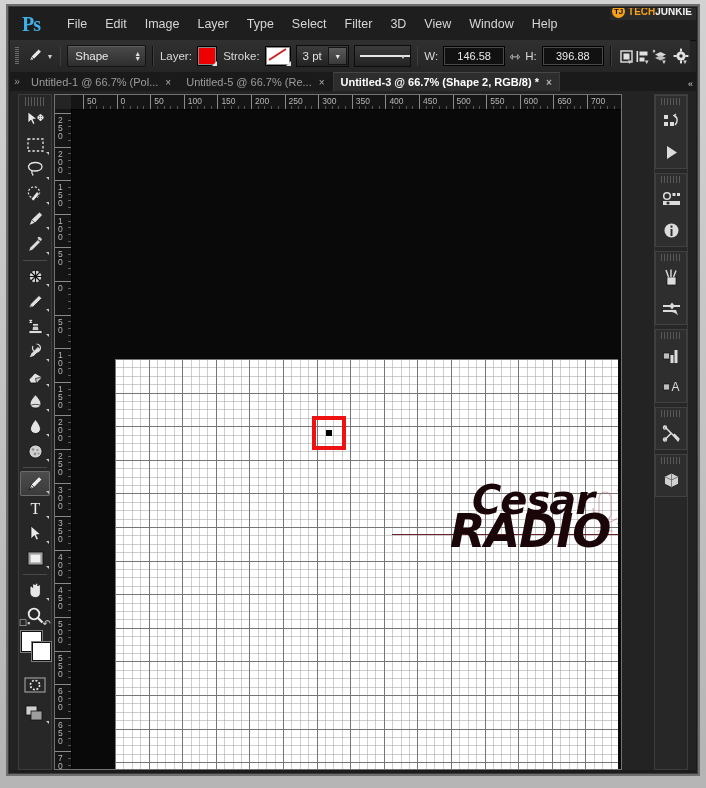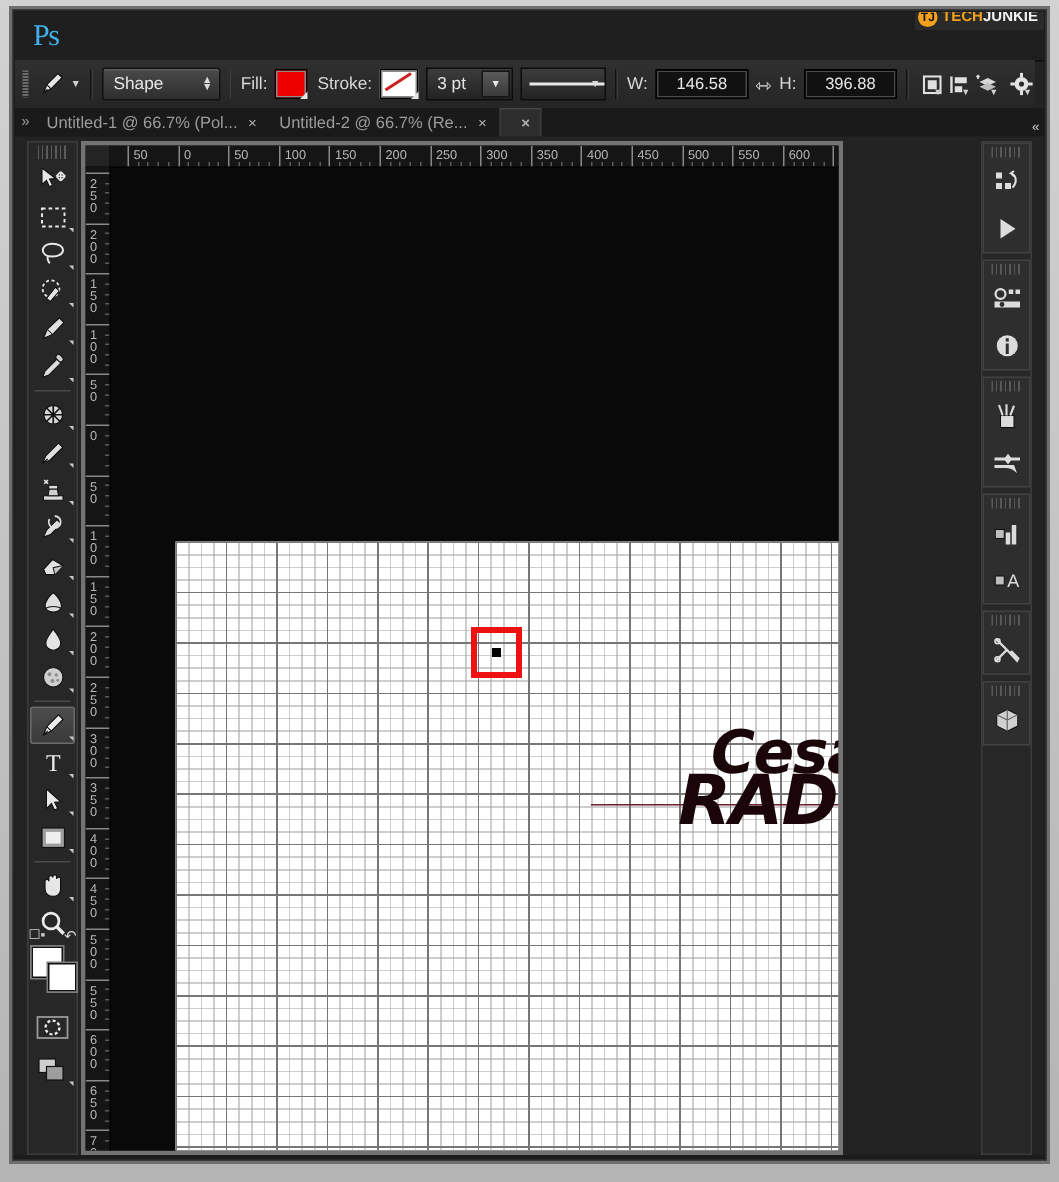--- a/index.html
+++ b/index.html
@@ -10,21 +10,21 @@
     background:linear-gradient(#d2d2d2,#b4b4b4);box-sizing:border-box;}
   #win-bevel{position:absolute;left:6px;top:4px;width:694px;height:772px;
     background:#1c1c1c;border:2px solid #6e6e6e;box-sizing:border-box;
     box-shadow:inset 0 0 0 1px #3a3a3a;}
   #win-inner{position:absolute;left:10px;top:8px;width:686px;height:762px;
     background:#232323;box-sizing:border-box;overflow:hidden;}
 
   
   #menubar{position:absolute;left:0;top:0;width:686px;height:32px;background:#1e1e1e;
     border-bottom:1px solid #0d0d0d;}
-  #ps-logo{position:absolute;left:12px;top:5px;color:#3fb0e8;font-size:20px;font-weight:normal;
+  #ps-logo{position:absolute;left:12px;top:5px;color:#3fb0e8;font-size:20px;font-weight:bold;
     font-family:"Liberation Serif",serif;letter-spacing:-1px;}
   #menu-items{position:absolute;left:48px;top:0;height:32px;display:flex;align-items:center;}
   .menu-item{color:#d6d6d6;font-size:12.5px;padding:4px 9px;cursor:default;white-space:nowrap;}
 
   
   #watermark{position:absolute;right:0px;top:-6px;height:16px;display:flex;align-items:center;
     background:#2a2a2a;padding:1px 4px 1px 2px;border-radius:1px;}
   #wm-badge{width:13px;height:13px;border-radius:50%;background:#f5a11b;color:#111;
     font-size:8px;font-weight:bold;display:flex;align-items:center;justify-content:center;
     font-family:"Liberation Sans",sans-serif;margin-right:3px;}
@@ -100,22 +100,22 @@
 
   
   #rightdock{position:absolute;right:8px;top:86px;width:34px;height:676px;background:#272727;
     border:1px solid #3c3c3c;box-sizing:border-box;}
   .dock-group{margin-bottom:4px;background:#2e2e2e;border:1px solid #414141;}
   .dock-handle{height:7px;margin:2px 5px 1px 5px;
     background:repeating-linear-gradient(90deg,#585858 0 1px,#2e2e2e 1px 3px);}
   .dock-btn{width:30px;height:31px;display:flex;align-items:center;justify-content:center;}
 
   
-  #docarea{position:absolute;left:44px;top:86px;width:508px;height:676px;background:#0b0b0b;
-    border:3px solid #737373;box-sizing:border-box;overflow:hidden;}
+  #docarea{position:absolute;left:44px;top:86px;width:568px;height:676px;background:#0b0b0b;
+    border:1px solid #737373;box-sizing:border-box;overflow:hidden;}
   #hruler{position:absolute;left:16px;top:0;width:596px;height:14px;background:#151515;
     border-bottom:1px solid #000;overflow:hidden;}
   #vruler{position:absolute;left:0;top:14px;width:16px;height:660px;background:#151515;
     border-right:1px solid #000;overflow:hidden;}
   #corner{position:absolute;left:0;top:0;width:16px;height:14px;background:#242424;
     border-right:1px solid #000;border-bottom:1px solid #000;}
   .hmark{position:absolute;top:0;height:14px;border-left:1px solid #8a8a8a;}
   .hmark span{position:absolute;left:3px;top:1px;font-size:8.5px;color:#b8b8b8;
     font-family:"Liberation Sans",sans-serif;white-space:nowrap;}
   .htick{position:absolute;bottom:0;height:3px;border-left:1px solid #5a5a5a;}
@@ -150,20 +150,33 @@
 </style>
 </head>
 <body>
 
 <div id="app-window">
   <div id="win-bevel"></div>
   <div id="win-inner">
 
     <div id="menubar">
       <div id="ps-logo">Ps</div>
+      <div id="menu-items">
+        <div class="menu-item">File</div>
+        <div class="menu-item">Edit</div>
+        <div class="menu-item">Image</div>
+        <div class="menu-item">Layer</div>
+        <div class="menu-item">Type</div>
+        <div class="menu-item">Select</div>
+        <div class="menu-item">Filter</div>
+        <div class="menu-item">3D</div>
+        <div class="menu-item">View</div>
+        <div class="menu-item">Window</div>
+        <div class="menu-item">Help</div>
+      </div>
       <div id="watermark">
         <div id="wm-badge">TJ</div>
         <span id="wm-tech">TECH</span>
         <span id="wm-junkie">JUNKIE</span>
       </div>
     </div>
 
     <div id="optionsbar">
       <div class="ob-grip"></div>
       <div class="ob-tool">
@@ -176,21 +189,21 @@
       <span class="ob-caret">▼</span>
       <div class="ob-sep"></div>
       <div class="ob-select">
         <span>Shape</span>
         <span class="sel-arrows">
           <span>▲</span>
             <span>▼</span>
         </span>
       </div>
       <div class="ob-sep"></div>
-      <span class="ob-label">Fill:</span>
+      <span class="ob-label">Layer:</span>
       <div class="swatch-wrap" style="background:#ee0000">
         <div class="swatch-arrow"></div>
       </div>
       <div style="width:8px"></div>
       <span class="ob-label">Stroke:</span>
       <div class="swatch-wrap" style="background:#ffffff">
         <svg width="24" height="16" viewBox="0 0 24 16">
           <line x1="3" y1="13" x2="20" y2="2" stroke="#cc2222" stroke-width="2"></line>
         </svg>
         <div class="swatch-arrow"></div>
@@ -251,24 +264,25 @@
       </div>
     </div>
 
     <div id="tabbar">
       <div id="tab-collapse-l">»</div>
       <div class="tab">
         <span>Untitled-1 @ 66.7% (Pol...</span>
         <span class="tab-x">×</span>
       </div>
       <div class="tab">
-        <span>Untitled-2 @ 66.7% (Re...</span>
+        <span>Untitled-5 @ 66.7% (Re...</span>
         <span class="tab-x">×</span>
       </div>
       <div class="tab active">
+        <span>Untitled-3 @ 66.7% (Shape 2, RGB/8) *</span>
         <span class="tab-x">×</span>
       </div>
       <div id="tab-collapse-r">«</div>
     </div>
 
     <div id="toolspanel">
       <div id="tools-handle"></div>
 
       <div class="tool">
         <svg width="19" height="19" viewBox="0 0 19 19">

